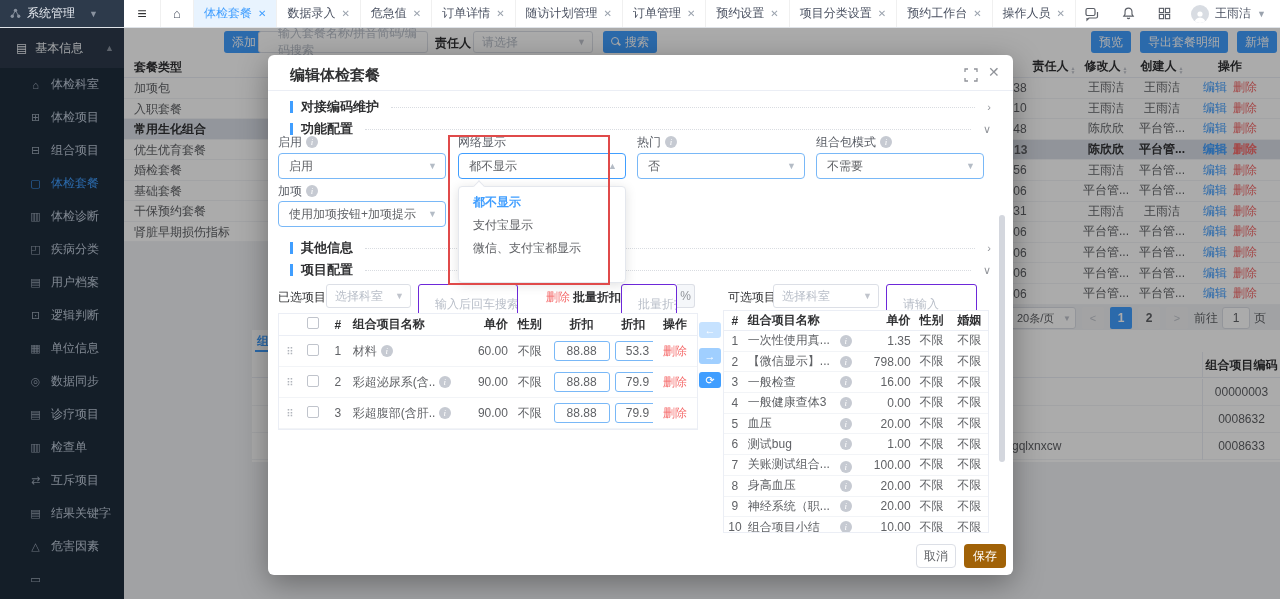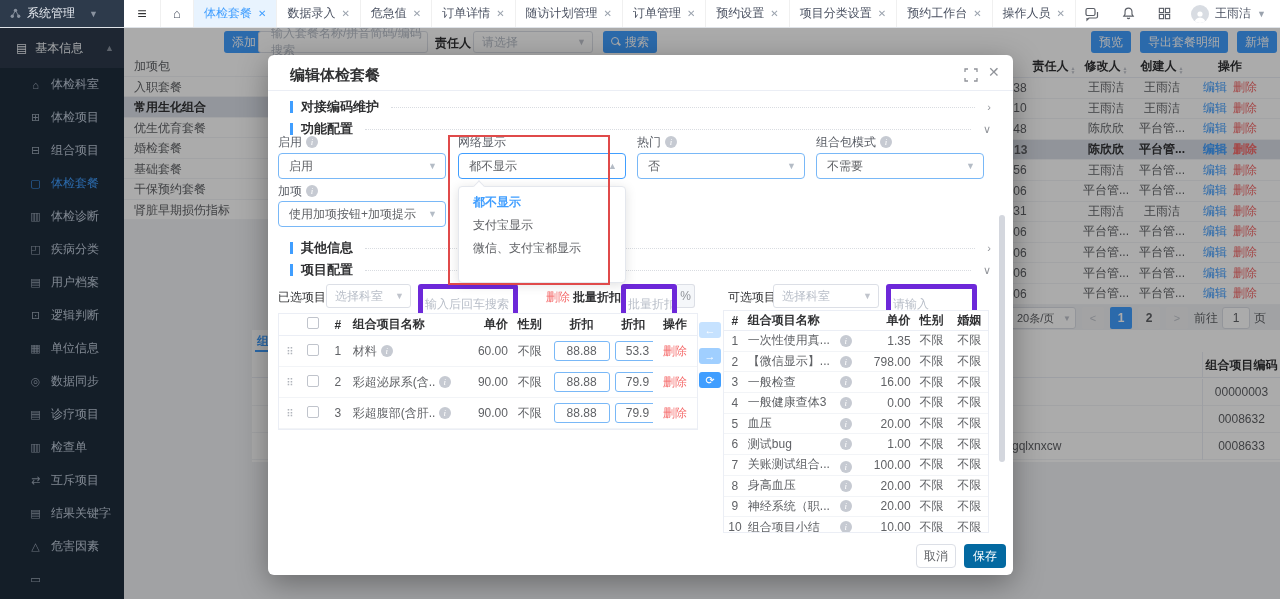--- a/index.html
+++ b/index.html
@@ -28,21 +28,21 @@
   .side-group { height:40px; background:#2d3a4b; color:#f0f3f7; display:flex; align-items:center; gap:8px; padding-left:16px; font-size:12px; cursor:pointer; }
   .side-group .g-caret { margin-left:auto; margin-right:10px; color:#8a93a0; font-size:9px; }
   .side-item { height:33px; display:flex; align-items:center; gap:9px; padding-left:29px; color:#bfcbd9; font-size:12px; cursor:pointer; white-space:nowrap; }
   .side-item .ic { width:13px; font-size:11px; color:#9aa6b5; text-align:center; }
   .side-item.active, .side-item.active .ic { color:#409EFF; }
 
   
   .toolbar { position:absolute; left:124px; top:28px; width:1156px; height:28px; background:#fff; z-index:1; }
   .btn { display:inline-flex; align-items:center; justify-content:center; gap:4px; background:#409EFF; color:#fff; font-size:12px; border-radius:3px; height:22px; padding:0 8px; cursor:pointer; white-space:nowrap; }
   .toolbar .btn-add { position:absolute; left:100px; top:3px; }
-  .tb-input { position:absolute; left:134px; top:3px; width:170px; height:22px; border:1px solid #dcdfe6; border-radius:3px; background:#fff; font-size:12px; color:#b8bec8; display:flex; align-items:center; padding-left:12px; }
+  .tb-input { position:absolute; left:134px; top:3px; width:170px; height:22px; border:1px solid #dcdfe6; border-radius:3px; background:#fff; font-size:12px; color:#b8bec8; display:flex; align-items:center; padding-left:19px; }
   .tb-label { position:absolute; left:311px; top:7px; color:#303133; font-weight:bold; }
   .tb-select { position:absolute; left:349px; top:3px; width:120px; height:22px; border:1px solid #dcdfe6; border-radius:3px; background:#fff; color:#b8bec8; display:flex; align-items:center; padding:0 6px 0 8px; }
   .tb-select .sel-caret { margin-left:auto; color:#c0c4cc; font-size:9px; }
   .toolbar .btn-search { position:absolute; left:479px; top:3px; }
   .toolbar-right { position:absolute; right:3px; top:3px; display:flex; gap:9px; }
   .mag { width:10px; height:10px; position:relative; display:inline-block; }
   .mag::before { content:""; position:absolute; left:0; top:0; width:6px; height:6px; border:1.5px solid #fff; border-radius:50%; }
   .mag::after { content:""; position:absolute; left:6px; top:6px; width:4px; height:1.5px; background:#fff; transform:rotate(45deg); }
 
   
@@ -105,37 +105,37 @@
   .f-select .sel-caret { margin-left:auto; color:#b4bcc6; font-size:9px; }
   .f-select.open { border-color:#409EFF; }
   .dropdown { position:absolute; left:190px; top:131px; width:168px; height:97px; background:#fff; border:1px solid #e4e7ed; border-radius:4px; box-shadow:0 2px 12px rgba(0,0,0,.12); z-index:150; padding-top:4px; }
   .dd-arrow { position:absolute; left:16px; top:-5px; width:8px; height:8px; background:#fff; border-left:1px solid #e4e7ed; border-top:1px solid #e4e7ed; transform:rotate(45deg); }
   .dd-opt { height:23px; line-height:23px; padding-left:14px; color:#606266; cursor:pointer; white-space:nowrap; }
   .dd-opt.on { color:#409EFF; font-weight:bold; }
   .red-box { position:absolute; left:180px; top:80px; width:162px; height:150px; border:2px solid #e04a4a; z-index:200; pointer-events:none; }
   .sp-label { color:#303133; font-size:12px; white-space:nowrap; position:absolute; }
   .sp-select { position:absolute; height:24px; border:1px solid #dcdfe6; border-radius:3px; background:#fff; display:flex; align-items:center; padding:0 6px 0 8px; color:#b8bec8; cursor:pointer; }
   .sp-select .sel-caret { margin-left:auto; color:#c0c4cc; font-size:9px; }
-  .sp-input { position:absolute; height:40px; border:5px solid #6d28d9; border-radius:3px; background:#fff; font-size:12px; color:#606266; padding-left:2px; }
+  .sp-input { position:absolute; height:40px; border:1px solid #6d28d9; border-radius:3px; background:#fff; font-size:12px; color:#606266; padding-left:16px; }
   .sp-input::placeholder { color:#b8bec8; }
   .pct { position:absolute; height:24px; width:18px; background:#f5f7fa; border:1px solid #dcdfe6; border-left:none; border-radius:0 3px 3px 0; color:#909399; display:flex; align-items:center; justify-content:center; }
   .del-link { position:absolute; color:#f56c6c; cursor:pointer; }
   .itable { position:absolute; border:1px solid #ebeef5; background:#fff; }
   .it-head { display:flex; align-items:center; border-bottom:1px solid #ebeef5; font-weight:bold; color:#303133; }
   .it-row { display:flex; align-items:center; border-bottom:1px solid #f2f4f7; color:#606266; }
   .cell { overflow:hidden; white-space:nowrap; padding:0 2px; }
   .num { text-align:right; }
   .ctr { text-align:center; }
   .chk { width:12px; height:12px; border:1px solid #c0c4cc; border-radius:2px; background:#fff; display:inline-block; cursor:pointer; }
   .drag { color:#b0b4bb; font-size:10px; cursor:grab; }
   .d-input { height:20px; border:1px solid #79b8f7; border-radius:3px; text-align:center; font-size:12px; color:#606266; background:#fff; }
   .xfer { position:absolute; width:22px; height:16px; border-radius:3px; color:#fff; display:flex; align-items:center; justify-content:center; font-size:11px; cursor:pointer; }
   .m-scroll { position:absolute; left:731px; top:160px; width:6px; height:247px; border-radius:3px; background:#d4d7de; }
   .m-btn-cancel { position:absolute; left:648px; top:489px; width:40px; height:24px; border:1px solid #dcdfe6; border-radius:4px; background:#fff; color:#606266; display:flex; align-items:center; justify-content:center; cursor:pointer; }
-  .m-btn-save { position:absolute; left:696px; top:489px; width:42px; height:24px; border-radius:4px; background:#0369a1; color:#fff; display:flex; align-items:center; justify-content:center; cursor:pointer; }
+  .m-btn-save { position:absolute; left:696px; top:489px; width:42px; height:24px; border-radius:4px; background:#a16207; color:#fff; display:flex; align-items:center; justify-content:center; cursor:pointer; }
   svg { display:block; }
 </style>
 </head>
 <body>
 
 <div class="screen">
 
   <header class="topbar">
     <div class="logo">
       <span>
@@ -312,20 +312,21 @@
         <span>搜索</span>
       </span>
     <span class="toolbar-right">
       <span class="btn">预览</span>
       <span class="btn">导出套餐明细</span>
       <span class="btn">新增</span>
     </span>
   </div>
 
   <div class="pkg-list">
+    <div class="pkg-head">套餐类型</div>
     <div id="pkgRows">
         <div class="pkg-row">加项包</div>
         <div class="pkg-row">入职套餐</div>
         <div class="pkg-row sel">常用生化组合</div>
         <div class="pkg-row">优生优育套餐</div>
         <div class="pkg-row">婚检套餐</div>
         <div class="pkg-row">基础套餐</div>
         <div class="pkg-row">干保预约套餐</div>
         <div class="pkg-row">肾脏早期损伤指标</div>
       </div>

